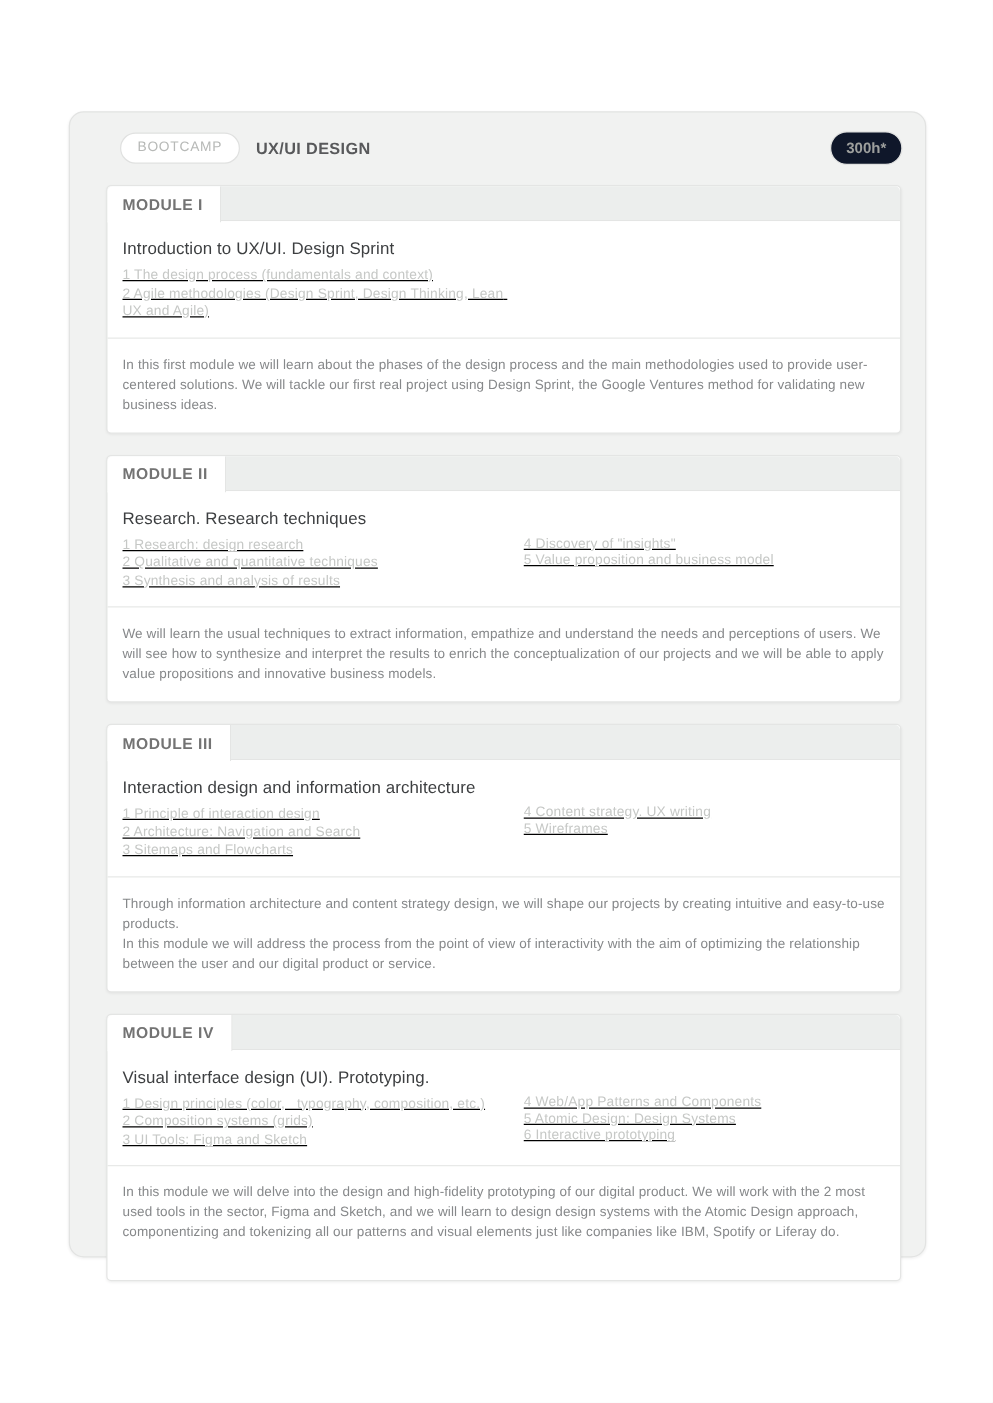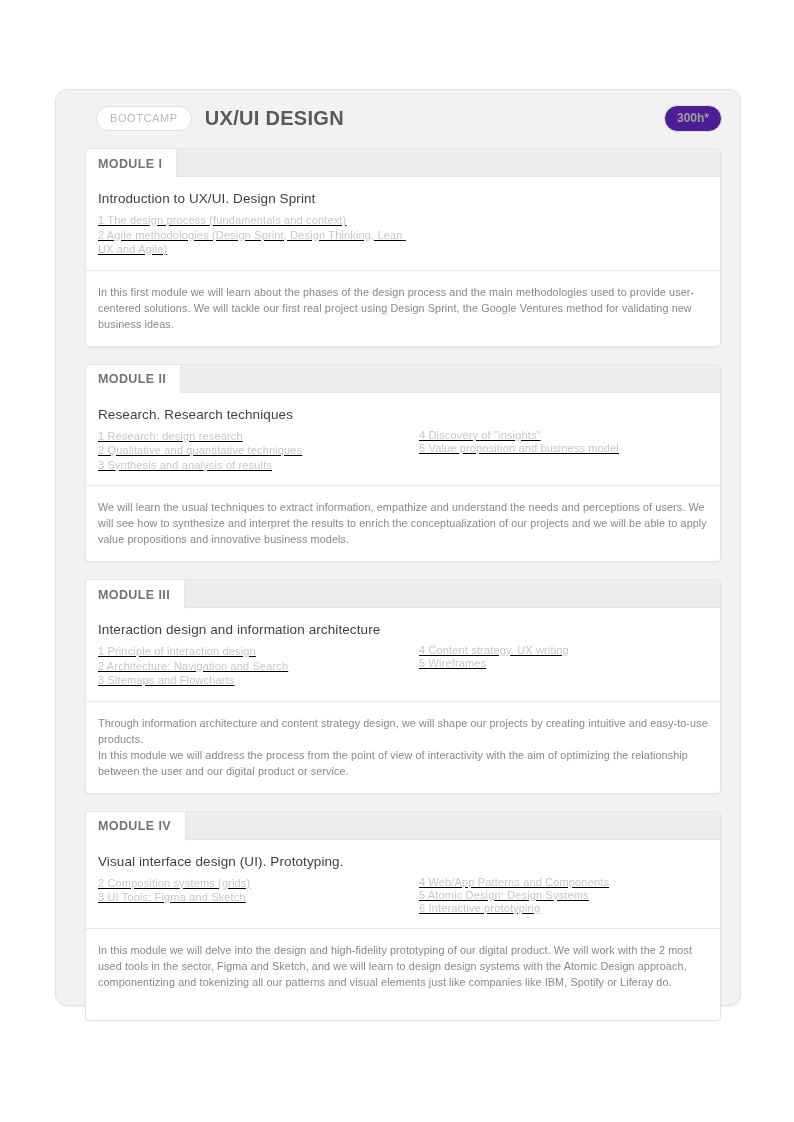--- a/index.html
+++ b/index.html
@@ -56,35 +56,35 @@
     border-radius: 13px;
     color: #b7b9b7;
     font-size: 11px;
     letter-spacing: 0.6px;
     white-space: nowrap;
   }
 
   .course-title {
     margin-left: 13px;
     color: #58595b;
-    font-size: 20px;
+    font-size: 13px;
     font-weight: bold;
     letter-spacing: 0.3px;
     white-space: nowrap;
   }
 
   .hours-badge {
     margin-left: auto;
     display: inline-flex;
     align-items: center;
     justify-content: center;
     height: 27px;
     min-width: 58px;
     padding: 0 12px;
-    background: #4c1d95;
+    background: #0f172a;
     border: 1px solid #e0e1e0;
     border-radius: 14px;
     color: #9d9f9d;
     font-size: 12px;
     font-weight: bold;
     white-space: nowrap;
   }
 
   
   .modules {
@@ -260,20 +260,21 @@
           </div>
         </div>
         <div class="module-card">
           <div class="module-tabbar">
             <div class="module-tab">MODULE IV</div>
           </div>
           <div class="module-body">
             <div class="module-heading">Visual interface design (UI). Prototyping.</div>
             <div class="topic-cols">
               <div class="topic-col left">
+                <div class="topic-item">1 Design principles (color,   typography, composition, etc.)</div>
                 <div class="topic-item">2 Composition systems (grids)</div>
                 <div class="topic-item">3 UI Tools: Figma and Sketch</div>
               </div>
               <div class="topic-col right">
                 <div class="topic-item">4 Web/App Patterns and Components</div>
                 <div class="topic-item">5 Atomic Design: Design Systems</div>
                 <div class="topic-item">6 Interactive prototyping</div>
               </div>
             </div>
           </div>

